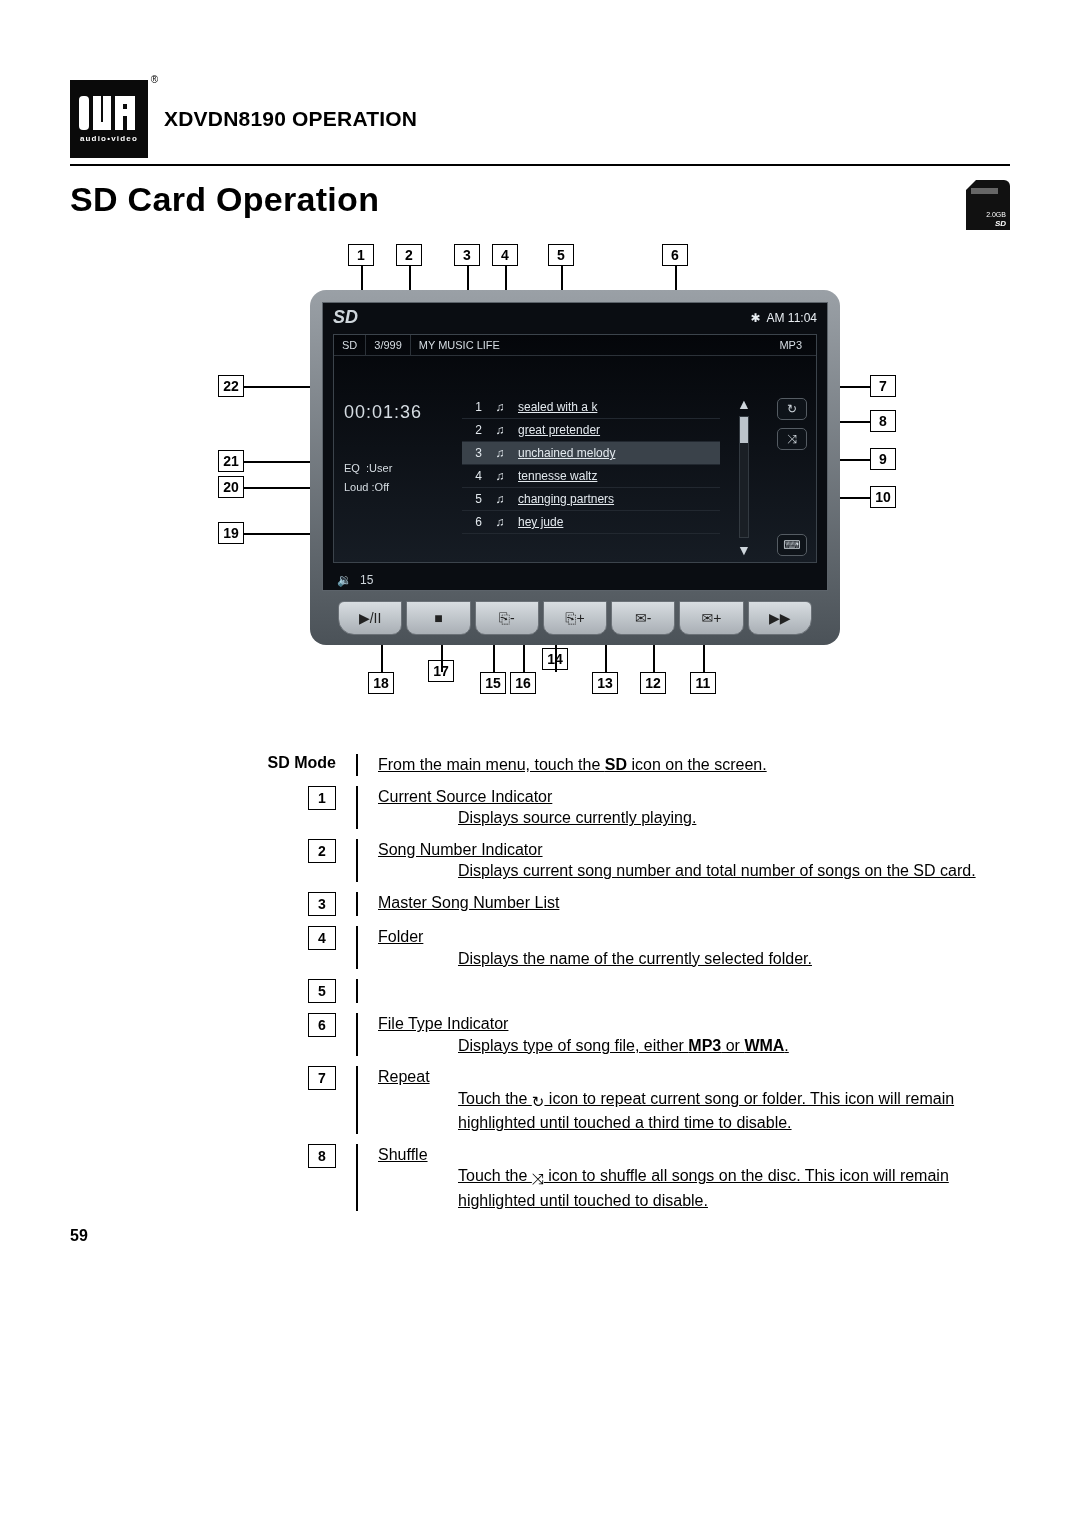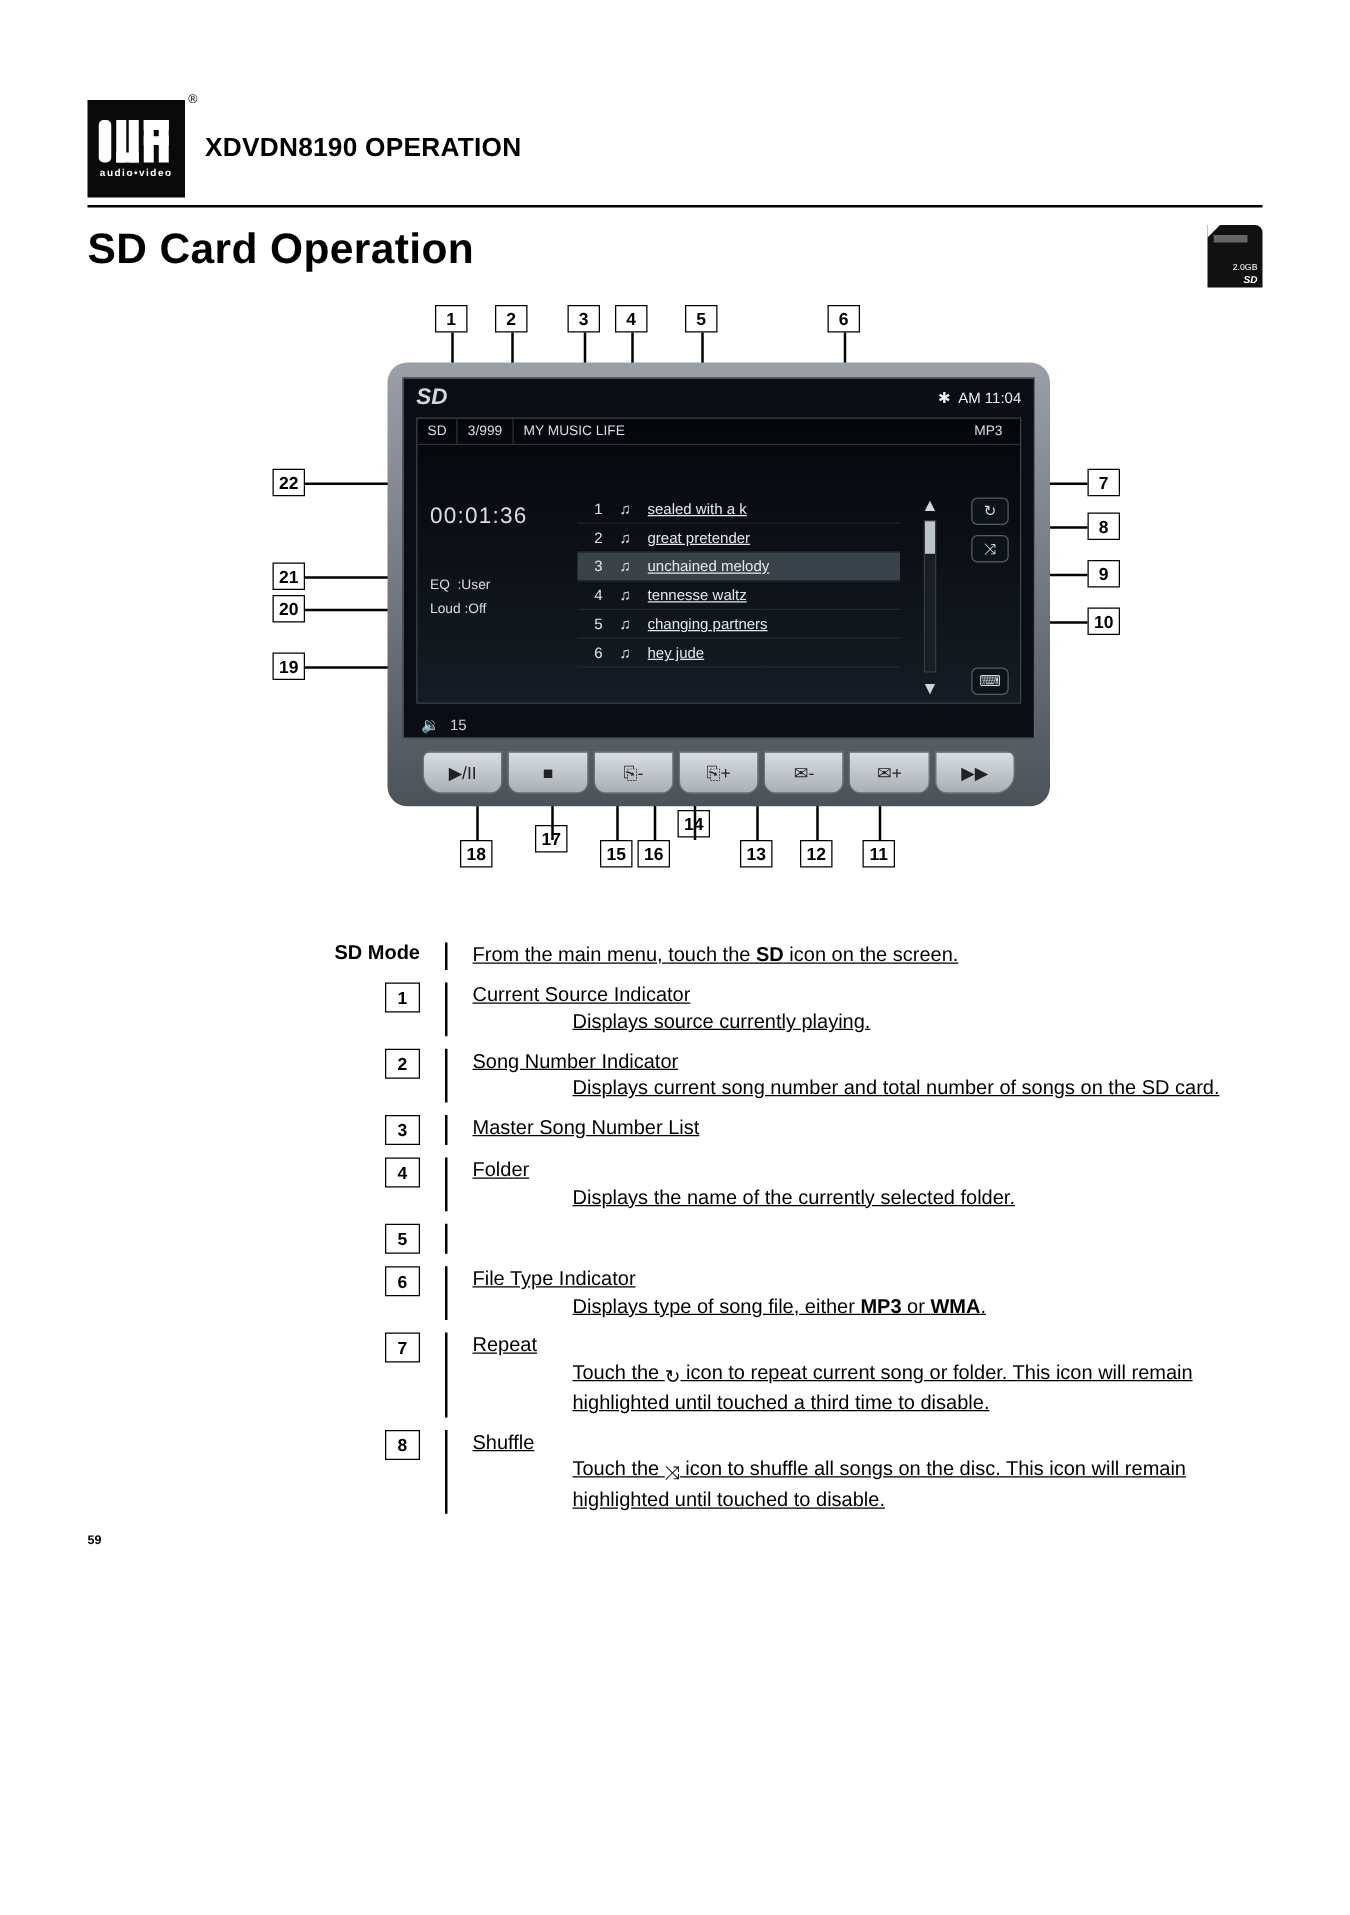--- a/index.html
+++ b/index.html
@@ -273,21 +273,21 @@
     text-decoration:underline;
   }
   .def-right .term { display:inline; }
   .def-right .desc { display:block; padding-left:80px;}
   .inline-icon {
     display:inline-block;
     vertical-align:-3px;
     font-size:15px;
   }
   .page-num {
-    font-size:10px;
+    font-size:16px;
     font-weight:bold;
     margin-top:16px;
   }
 </style>
 </head>
 <body>
 
 <div class="page">
   <div class="header-row">
     <div class="logo">

